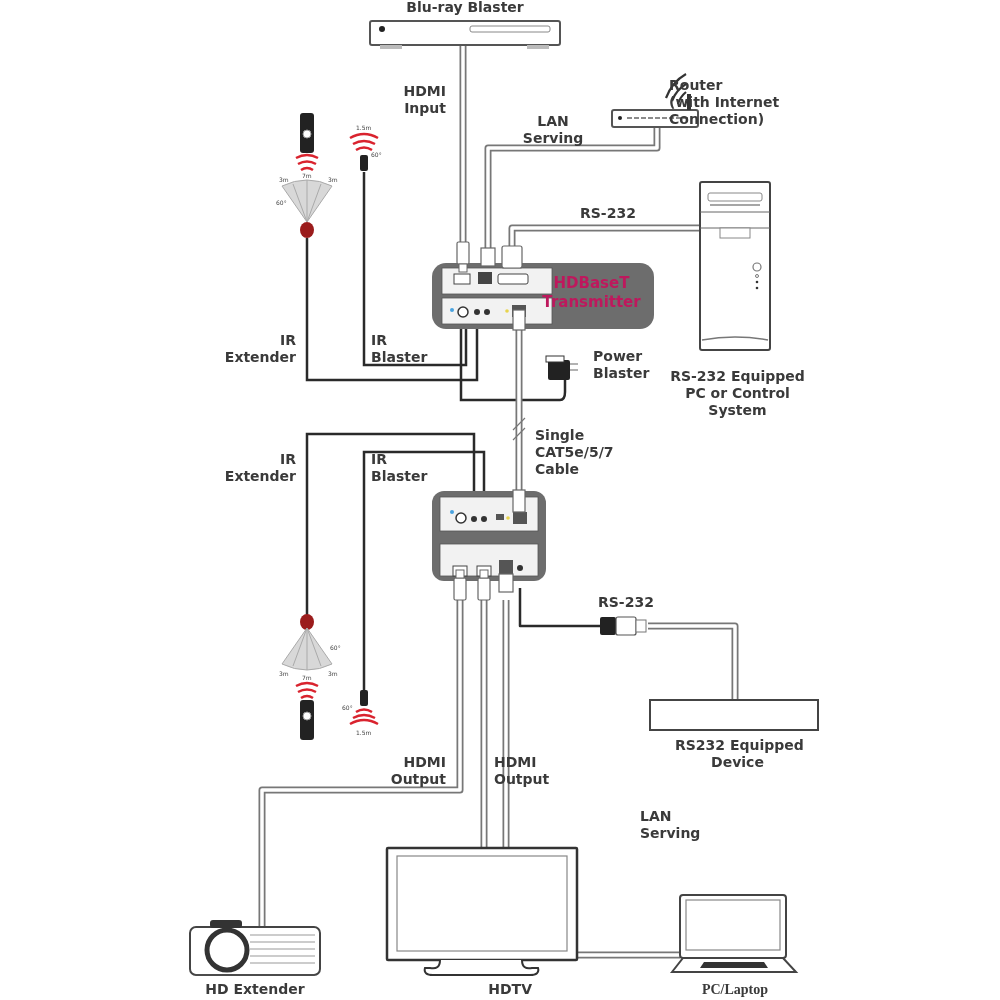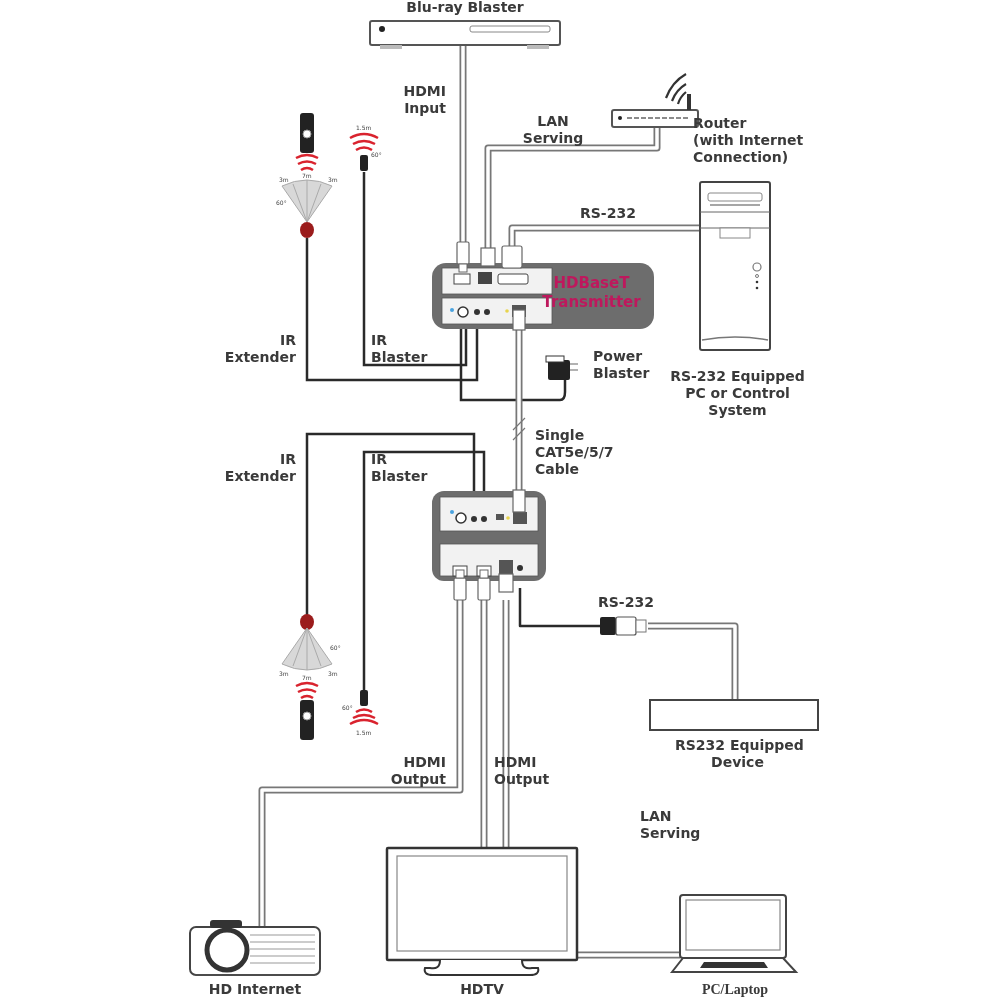--- a/index.html
+++ b/index.html
@@ -230,21 +230,21 @@
     <path d="M672 972 L683 958 H783 L796 972 Z" fill="#fff" stroke="#444" stroke-width="2"></path>
     <path d="M700 968 L704 962 H764 L768 968 Z" fill="#333"></path>
   </g>
 </svg>
 
 <div class="lbl c" style="left:395px; top:-1px; width:140px;">Blu-ray Blaster</div>
 <div class="lbl r" style="left:380px; top:83px; width:66px;">HDMI
 Input</div>
 <div class="lbl c" style="left:518px; top:113px; width:70px;">LAN
 Serving</div>
-<div class="lbl" style="left:693px; top:77px;margin-top:38px;">Router
+<div class="lbl" style="left:669px; top:77px;">Router
 (with Internet
 Connection)</div>
 <div class="lbl" style="left:580px; top:205px;">RS-232</div>
 <div class="lbl w c" style="left:534px; top:274px; width:115px;">HDBaseT
 Transmitter</div>
 <div class="lbl c" style="left:665px; top:368px; width:145px;">RS-232 Equipped
 PC or Control
 System</div>
 <div class="lbl r" style="left:210px; top:332px; width:86px;">IR
 Extender</div>
@@ -261,15 +261,15 @@
 Blaster</div>
 <div class="lbl" style="left:598px; top:594px;">RS-232</div>
 <div class="lbl c" style="left:675px; top:737px; width:125px;">RS232 Equipped
 Device</div>
 <div class="lbl r" style="left:380px; top:754px; width:66px;">HDMI
 Output</div>
 <div class="lbl" style="left:494px; top:754px;">HDMI
 Output</div>
 <div class="lbl" style="left:640px; top:808px;">LAN
 Serving</div>
-<div class="lbl c" style="left:185px; top:981px; width:140px;">HD Internet</div>
-<div class="lbl c" style="left:432px; top:981px; width:100px;">HDTV</div>
+<div class="lbl c" style="left:185px; top:981px; width:140px;">HD Extender</div>
+<div class="lbl c" style="left:432px; top:981px; width:100px;text-align:right;">HDTV</div>
 <div class="lbl c" style="left:665px; top:981px; width:140px;font-family:Liberation Serif, serif;">PC/Laptop</div>
 
 </body></html>

